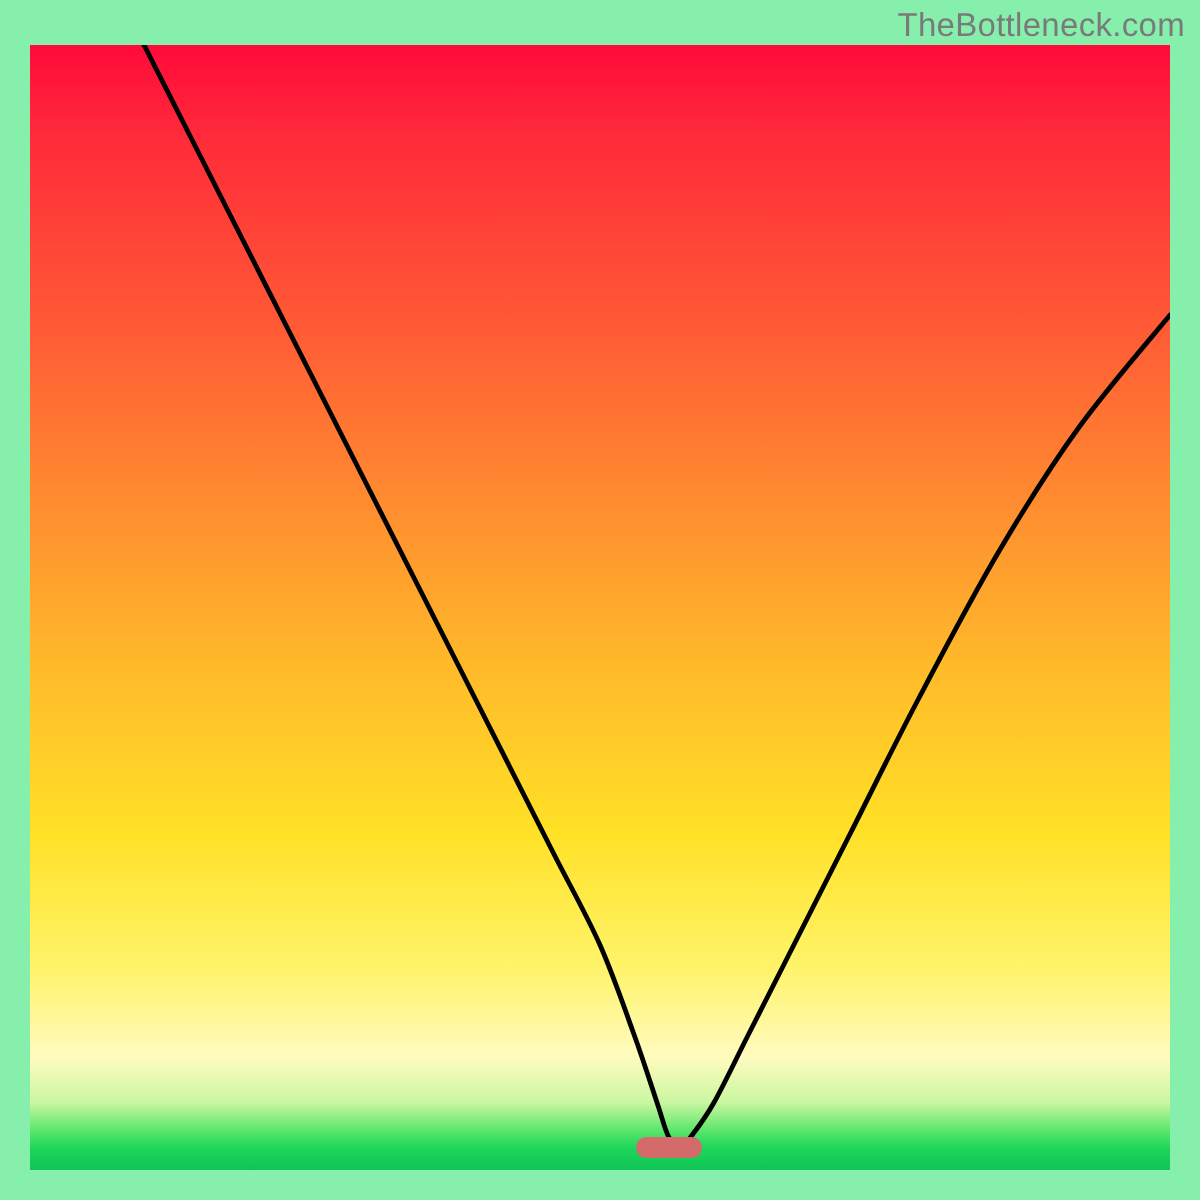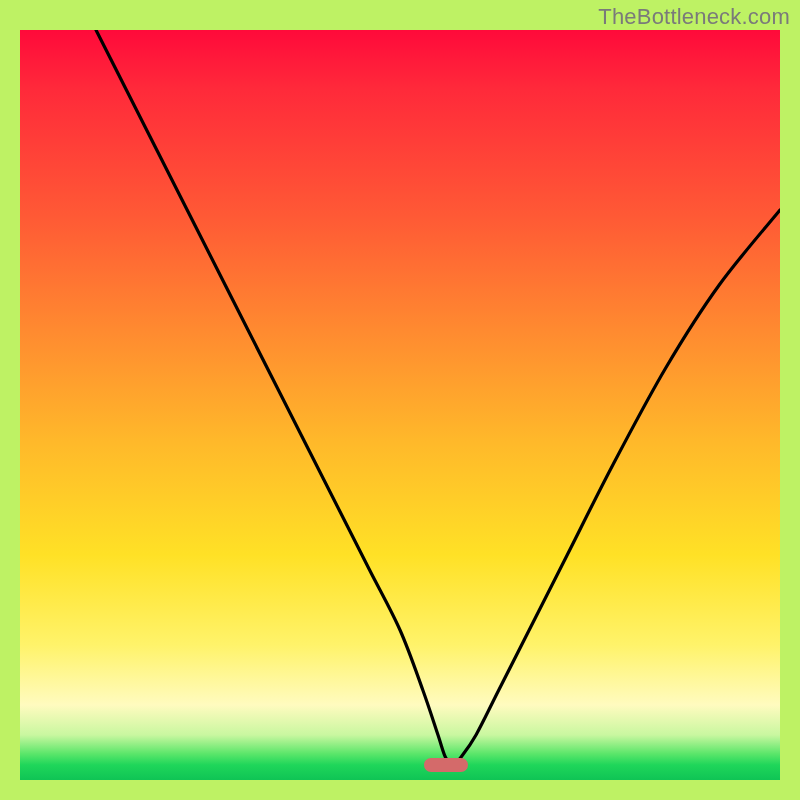--- a/index.html
+++ b/index.html
@@ -8,21 +8,21 @@
     width: 800px;
     height: 800px;
     background: #000;
     overflow: hidden;
     font-family: Arial, Helvetica, sans-serif;
   }
   .frame {
     position: relative;
     width: 800px;
     height: 800px;
-    background: #bef264;
+    background: #86efac;
   }
   .watermark {
     position: absolute;
     top: 4px;
     right: 10px;
     color: #7a7a7a;
     font-size: 22px;
     font-weight: 500;
     letter-spacing: 0.2px;
     z-index: 10;

